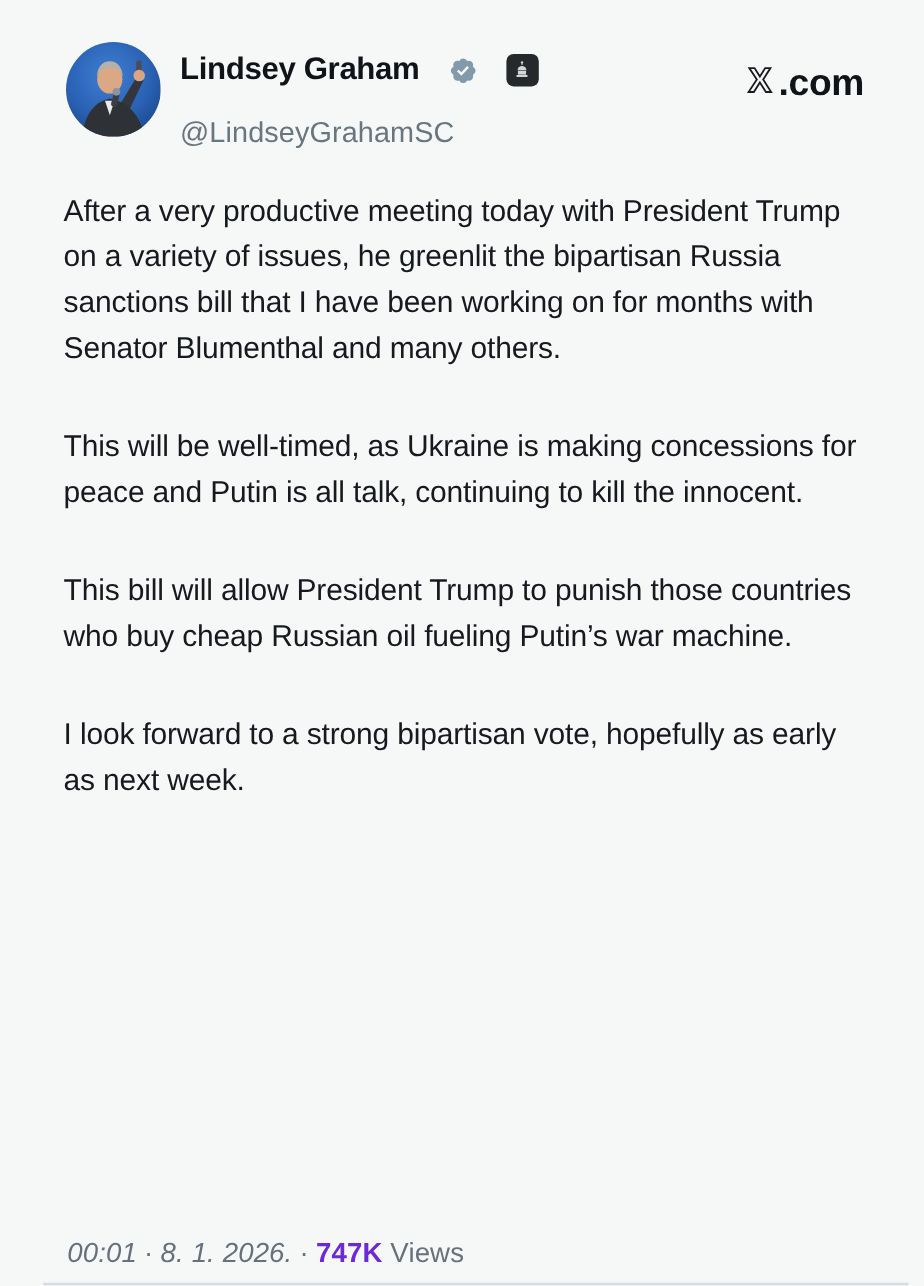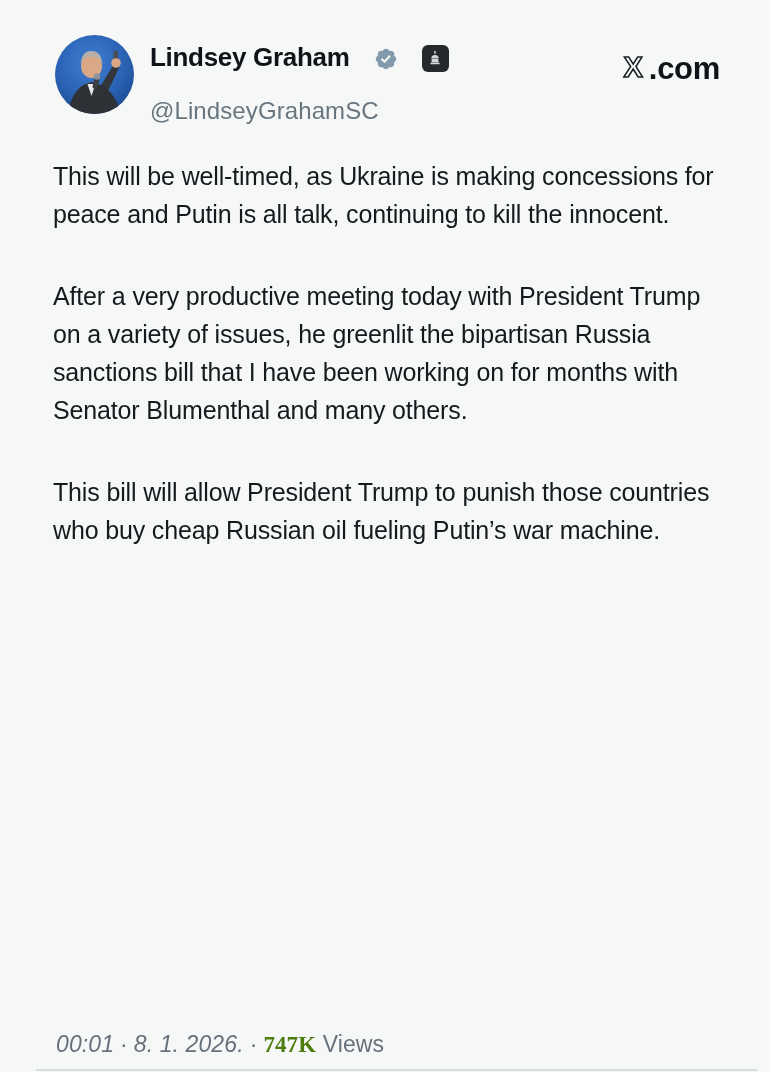--- a/index.html
+++ b/index.html
@@ -97,21 +97,21 @@
   .footer {
     position: absolute;
     left: 56px;
     top: 1031px;
     font-size: 23px;
     color: #66717b;
     letter-spacing: 0.1px;
     white-space: nowrap;
   }
   .footer .sep { margin: 0 6px; }
-  .views-count { font-weight: bold; color: #4d7c0f; font-family: Liberation Serif, serif; }
+  .views-count { font-weight: bold; color: #6d28d9; }
   .views-label { color: #66717b; margin-top: 23px; }
   .timestamp { cursor: pointer; font-style: italic; }
 
   .divider {
     position: absolute;
     left: 36px;
     right: 13px;
     bottom: 1px;
     height: 2px;
     background: #d8dcde;
@@ -174,23 +174,24 @@
 
     <div class="watermark">
       <svg width="30" height="32" viewBox="0 0 30 32">
         <text x="15" y="26" text-anchor="middle" font-family="Liberation Sans, DejaVu Sans, sans-serif" font-size="29" font-weight="bold" fill="#f6f7f7" stroke="#16191d" stroke-width="1.5">X</text>
       </svg>
       <span>.com</span>
     </div>
   </div>
 
   <div class="post-body">
+    <p>After a very productive meeting today with President Trump on a variety of issues, he greenlit the bipartisan Russia sanctions bill that I have been working on for months with Senator Blumenthal and many others.</p>
     <p>This will be well-timed, as Ukraine is making concessions for peace and Putin is all talk, continuing to kill the innocent.</p>
-    <p>After a very productive meeting today with President Trump on a variety of issues, he greenlit the bipartisan Russia sanctions bill that I have been working on for months with Senator Blumenthal and many others.</p>
     <p>This bill will allow President Trump to punish those countries who buy cheap Russian oil fueling Putin’s war machine.</p>
+    <p>I look forward to a strong bipartisan vote, hopefully as early as next week.</p>
   </div>
 
   <div class="footer">
     <span class="timestamp">00:01</span><span class="sep">·</span><span class="timestamp">8. 1. 2026.</span><span class="sep">·</span><span class="views-count">747K</span>
     <span class="views-label">Views</span>
   </div>
 
   <div class="divider"></div>
 
 </div>

